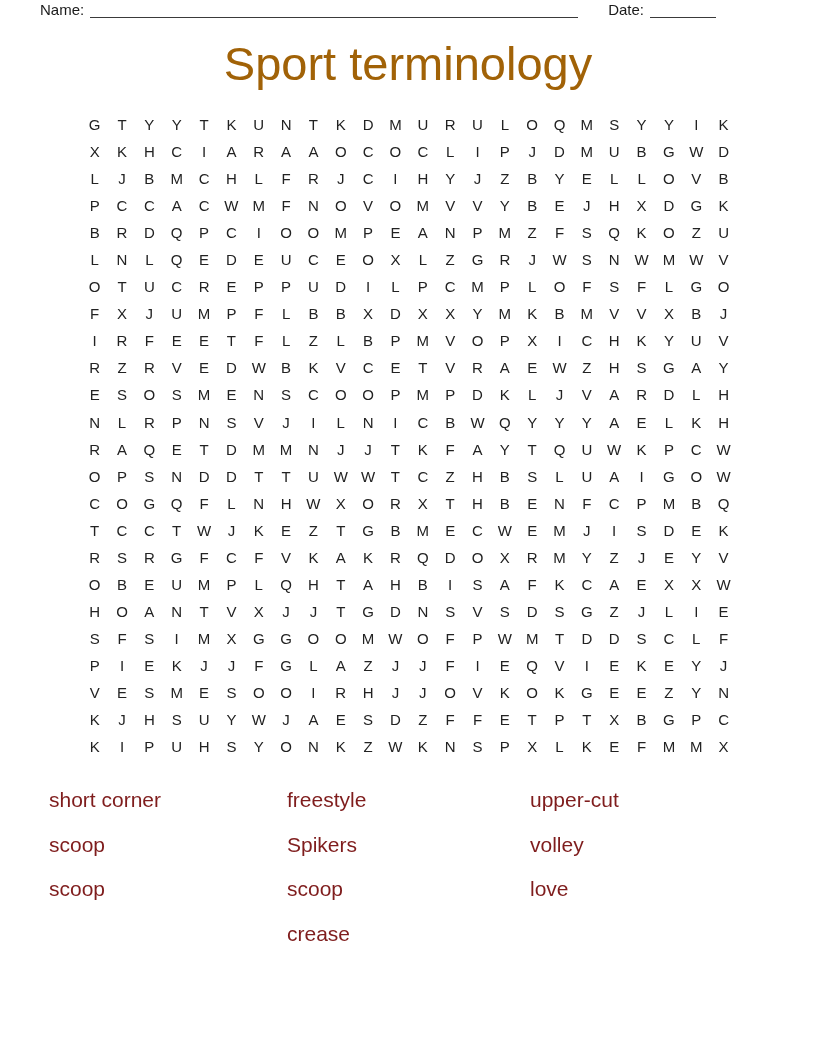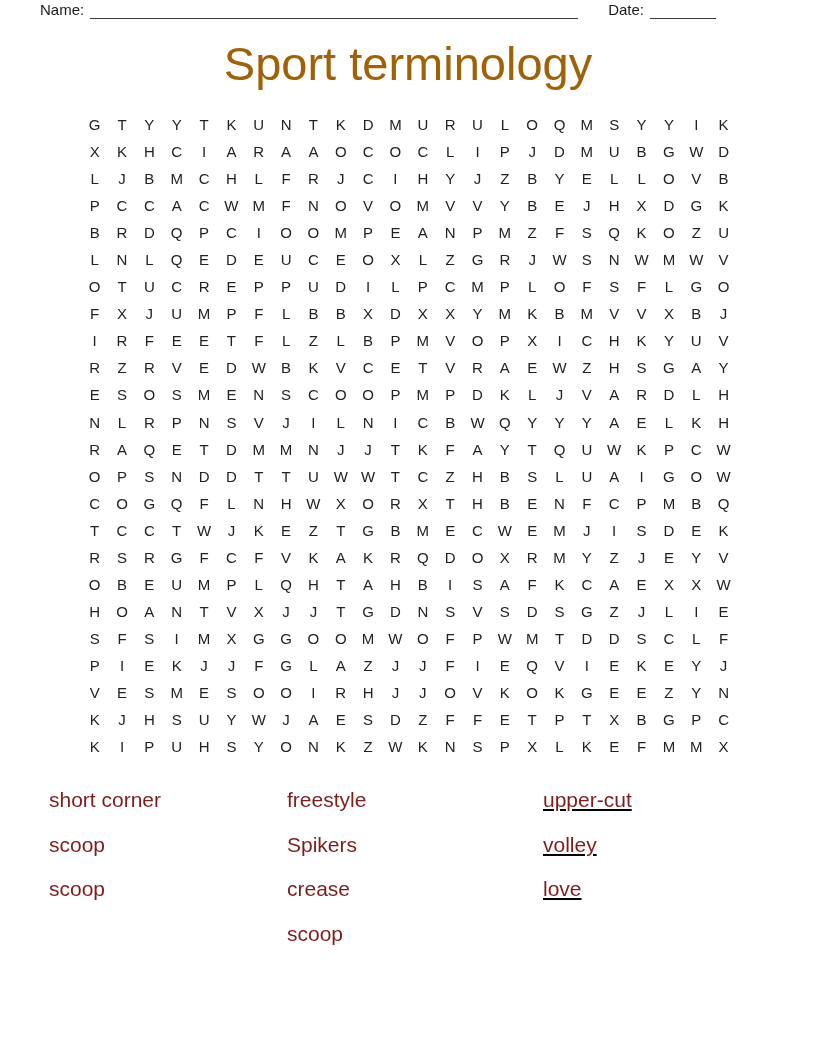--- a/index.html
+++ b/index.html
@@ -13,21 +13,20 @@
     overflow: hidden;
   }
 
   
   .header-row {
     position: absolute;
     left: 40px;
     top: 1px;
     width: 737px;
     display: flex;
-    align-items: flex-end;
     font-size: 15px;
     color: #1a1a1a;
   }
   .hdr-label { white-space: nowrap; padding-bottom: 1px; }
   .fill-line {
     border-bottom: 1.5px solid #3a3a3a;
     height: 16px;
     margin-left: 6px;
   }
   .name-line { width: 488px; }
@@ -68,21 +67,21 @@
   
   .word-list {
     position: absolute;
     left: 0;
     top: 778px;
     width: 816px;
   }
   .word-col { position: absolute; top: 0; }
   .word-col-0 { left: 49px; }
   .word-col-1 { left: 287px; text-align: right; }
-  .word-col-2 { left: 543px; text-decoration: underline; }
+  .word-col-2 { left: 530px; }
   .word-item {
     height: 44.5px;
     display: flex;
     align-items: center;
     font-size: 21px;
     color: #7f1d1d;
     white-space: nowrap;
   }
 </style>
 </head>
@@ -681,22 +680,22 @@
 
   <div class="word-list" id="word-list">
       <div class="word-col word-col-0">
         <div class="word-item">short corner</div>
         <div class="word-item">scoop</div>
         <div class="word-item">scoop</div>
       </div>
       <div class="word-col word-col-1">
         <div class="word-item">freestyle</div>
         <div class="word-item">Spikers</div>
+        <div class="word-item">scoop</div>
         <div class="word-item">crease</div>
-        <div class="word-item">scoop</div>
       </div>
       <div class="word-col word-col-2">
         <div class="word-item">upper-cut</div>
         <div class="word-item">volley</div>
         <div class="word-item">love</div>
       </div>
     </div>
 
 </div>
 

